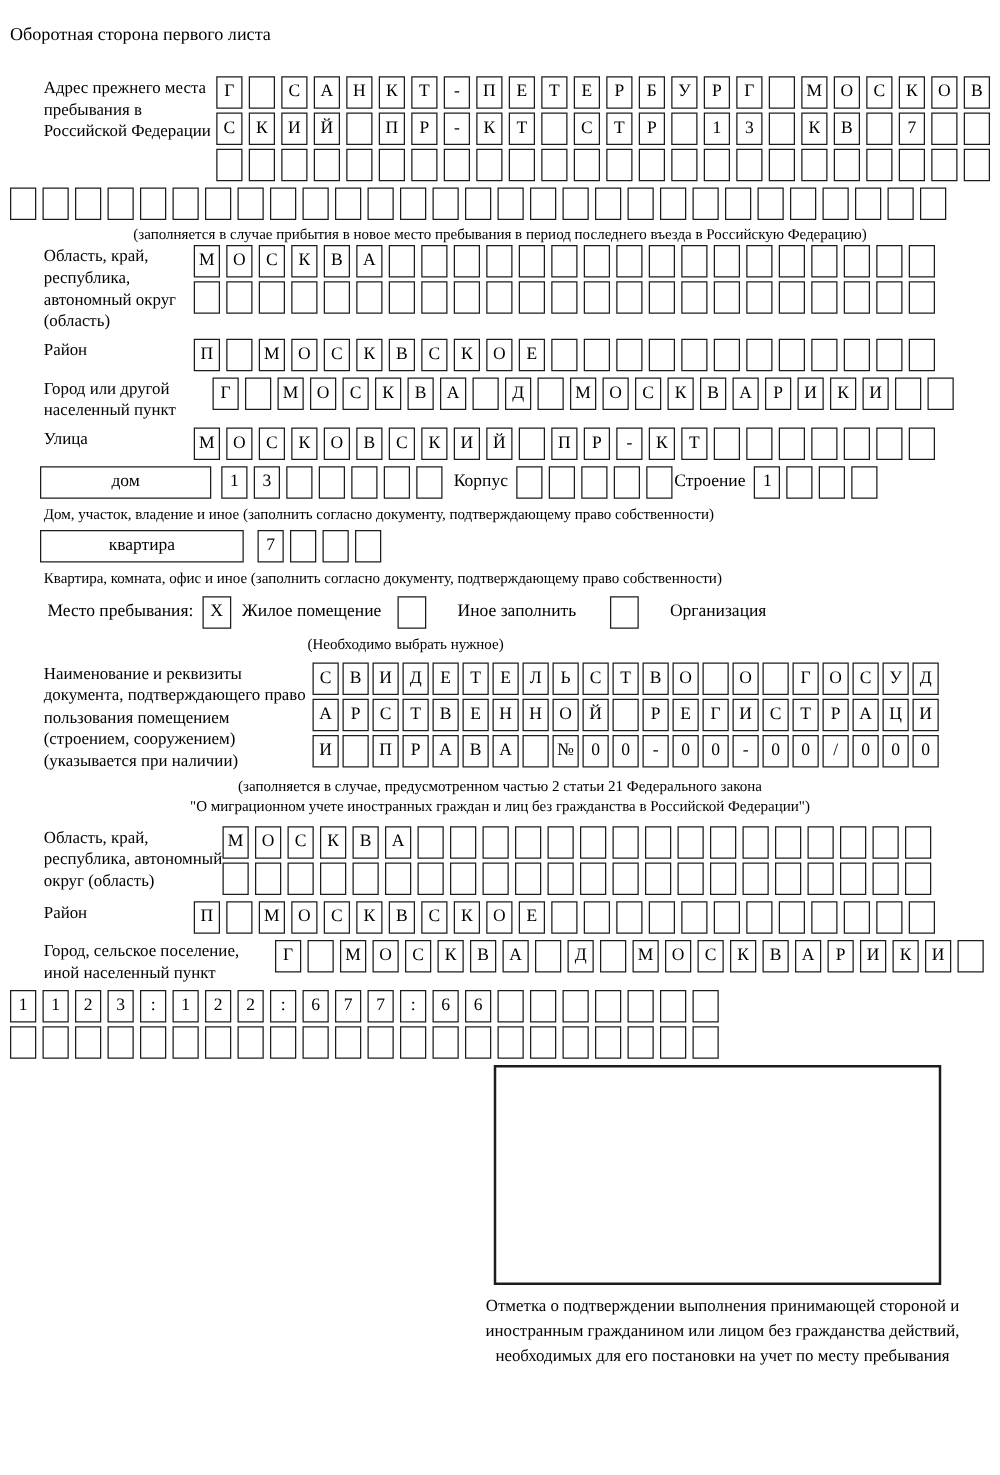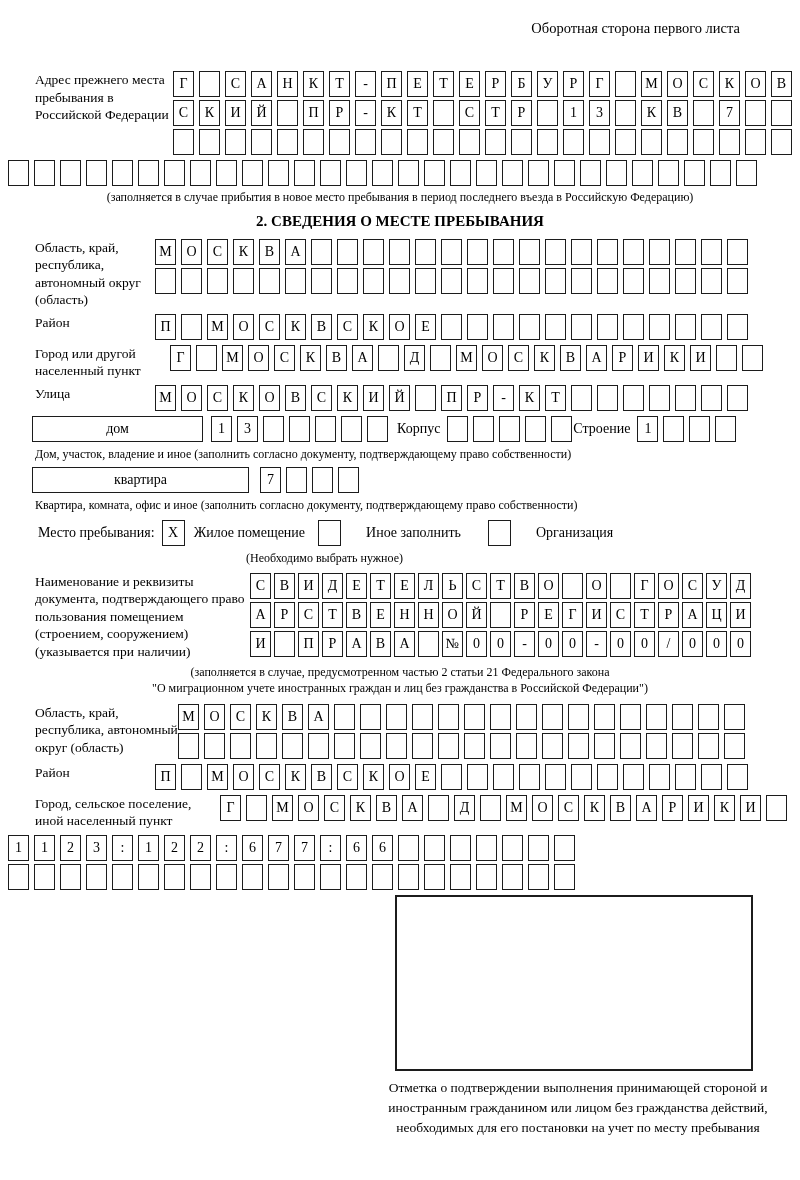--- a/index.html
+++ b/index.html
@@ -3,21 +3,21 @@
 <meta charset="utf-8">
 <style>
   html,body { margin:0; padding:0; background:#fff; }
   body {
     width:800px; height:1180px; overflow:hidden;
     font-family:"Liberation Serif","DejaVu Serif",serif;
     color:#000;
   }
   .page { padding:6px 8px 0 8px; }
 
-  .hdr { text-align:right; padding-right:52px; font-size:14.5px; margin-top:14px; margin-bottom:34px; }
+  .hdr { text-align:left; padding-right:52px; font-size:14.5px; margin-top:14px; margin-bottom:24px; }
 
   .frow { display:flex; align-items:flex-start; margin-bottom:5px; }
   .flabel { margin-left:27px; font-size:13.5px; line-height:1.3; flex:none; }
   .lw120 { width:120px; } .lw135 { width:135px; } .lw138 { width:138px; }
   .lw143 { width:143px; } .lw185 { width:185px; } .lw187 { width:187px; } .lw215 { width:215px; }
 
   .cellcol > .cellrow { margin-bottom:3px; }
   .cellcol > .cellrow:last-child { margin-bottom:0; }
   .cellrow { display:flex; gap:5px; flex:none; }
   .cellrow.tight { gap:3px; }
@@ -158,21 +158,20 @@
       <div class="cell"></div>
       <div class="cell"></div>
       <div class="cell"></div>
       <div class="cell"></div>
       <div class="cell"></div>
       <div class="cell"></div>
       <div class="cell"></div>
     </div>
   <div class="note center">(заполняется в случае прибытия в новое место пребывания в период последнего въезда в Российскую Федерацию)</div>
 
-  <div class="heading" style="margin:7px 0 9px;">2. СВЕДЕНИЯ О МЕСТЕ ПРЕБЫВАНИЯ</div>
 
   <div class="frow">
     <div class="flabel lw120">Область, край, республика, автономный округ (область)</div>
     <div class="cellcol">
       <div class="cellrow">
           <div class="cell">М</div>
           <div class="cell">О</div>
           <div class="cell">С</div>
           <div class="cell">К</div>
           <div class="cell">В</div>
@@ -304,21 +303,21 @@
         <div class="cell"></div>
         <div class="cell"></div>
         <div class="cell"></div>
         <div class="cell"></div>
         <div class="cell"></div>
         <div class="cell"></div>
       </div>
   </div>
 
   <div class="frow" style="margin-left:24px;">
-    <div class="boxlabel" style="width:171px;">дом</div>
+    <div class="boxlabel" style="width:137px;">дом</div>
     <div class="cellrow" style="margin-left:8px;">
         <div class="cell">1</div>
         <div class="cell">3</div>
         <div class="cell"></div>
         <div class="cell"></div>
         <div class="cell"></div>
         <div class="cell"></div>
         <div class="cell"></div>
       </div>
     <div class="inlinelabel" style="margin:0 7px 0 9px;">Корпус</div>
@@ -333,21 +332,21 @@
     <div class="cellrow">
         <div class="cell">1</div>
         <div class="cell"></div>
         <div class="cell"></div>
         <div class="cell"></div>
       </div>
   </div>
   <div class="note" style="margin-left:27px; margin-bottom:5px;">Дом, участок, владение и иное (заполнить согласно документу, подтверждающему право собственности)</div>
 
   <div class="frow" style="margin-left:24px;">
-    <div class="boxlabel" style="width:217px;">квартира</div>
+    <div class="boxlabel" style="width:163px;">квартира</div>
     <div class="cellrow" style="margin-left:11px;">
         <div class="cell">7</div>
         <div class="cell"></div>
         <div class="cell"></div>
         <div class="cell"></div>
       </div>
   </div>
   <div class="note" style="margin-left:27px; margin-bottom:6px;">Квартира, комната, офис и иное (заполнить согласно документу, подтверждающему право собственности)</div>
 
   <div class="frow" style="margin-left:30px; align-items:center;">

